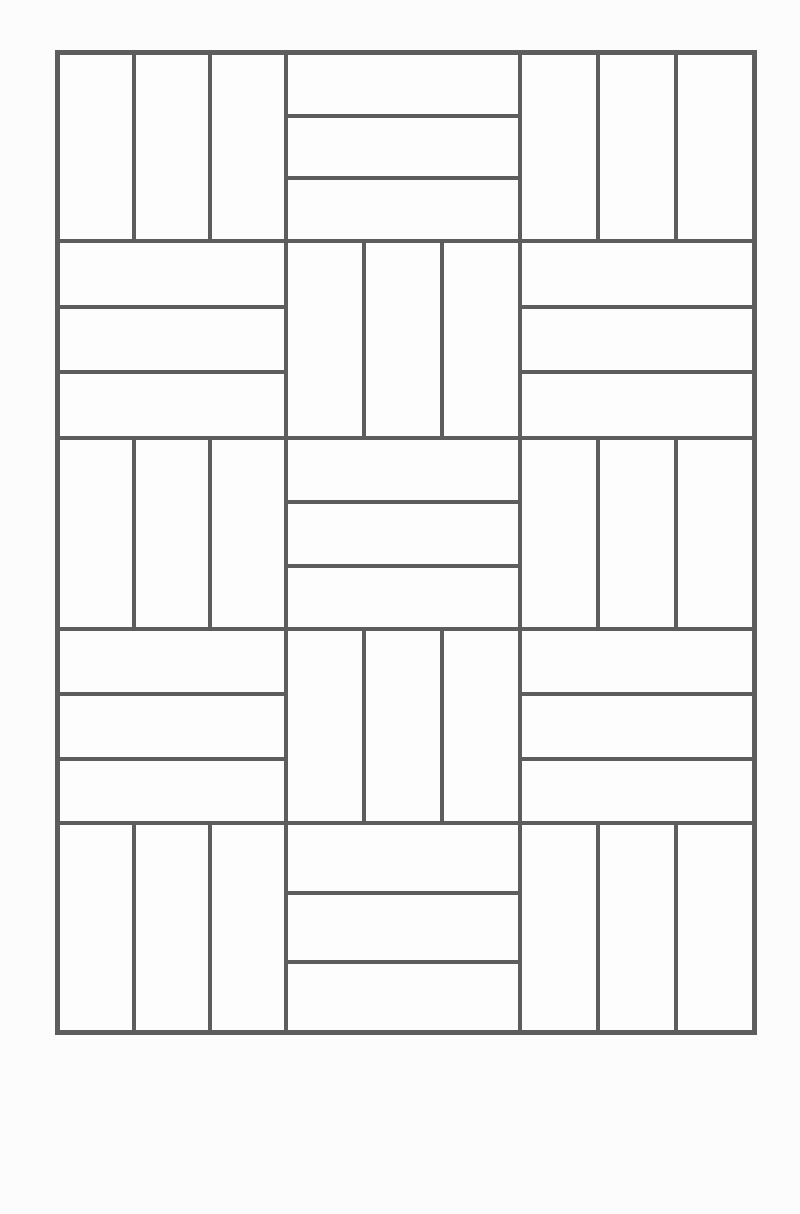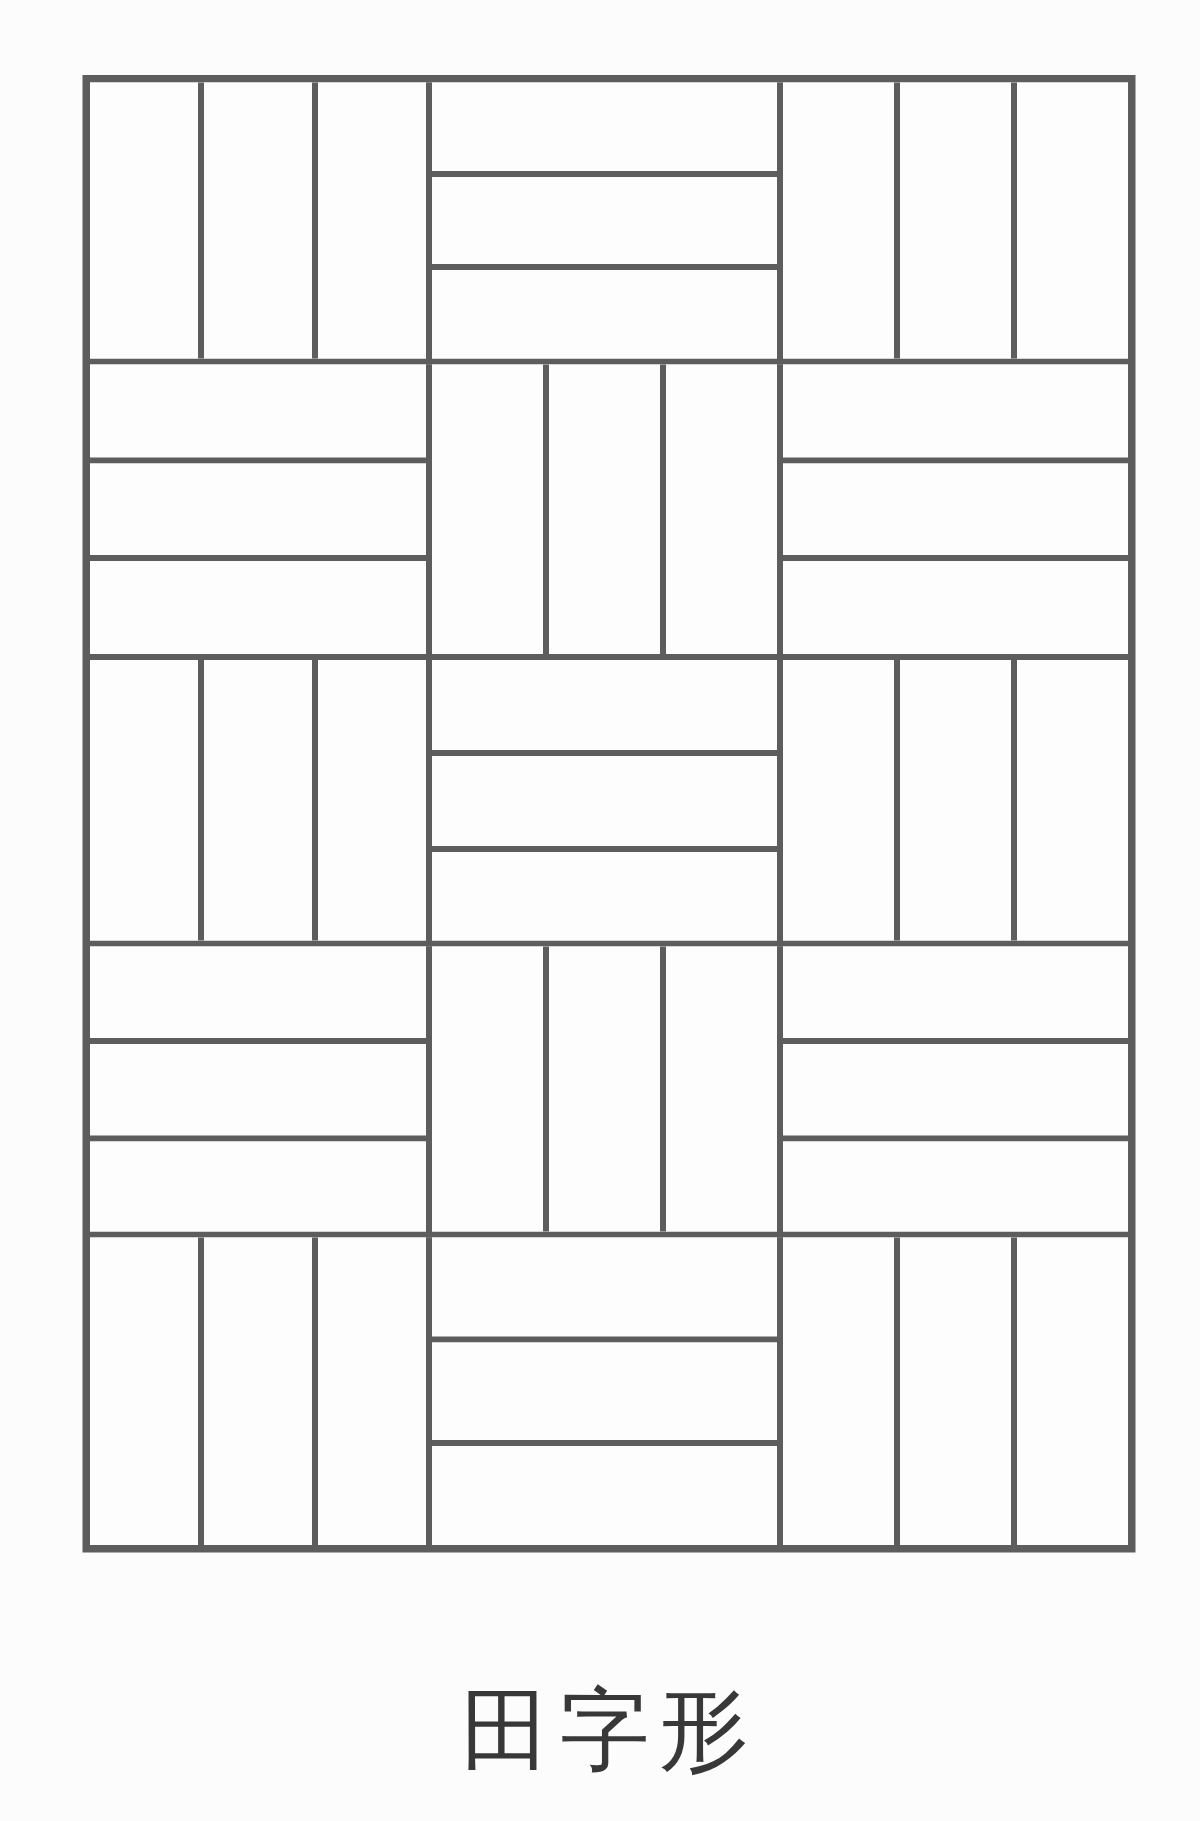--- a/index.html
+++ b/index.html
@@ -134,16 +134,13 @@
         <div class="plank"></div>
         <div class="plank"></div>
         <div class="plank"></div>
       </div>
       <div class="cell v">
         <div class="plank"></div>
         <div class="plank"></div>
         <div class="plank"></div>
       </div>
     </div>
-  <div class="caption-row">
-    <span class="caption">田字形</span>
-  </div>
 </div>
 
 </body></html>

